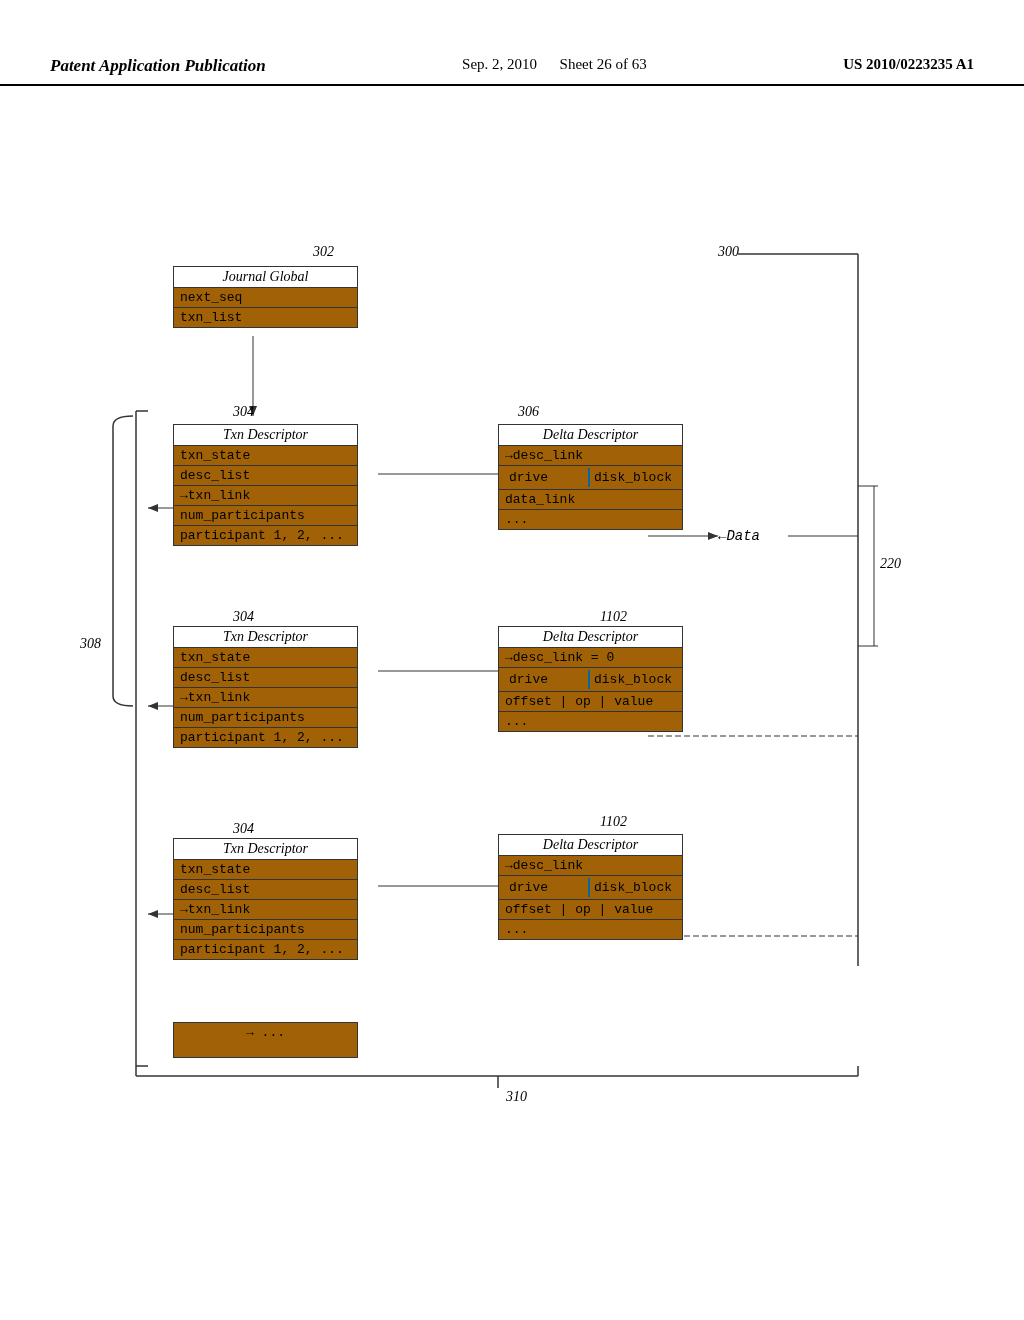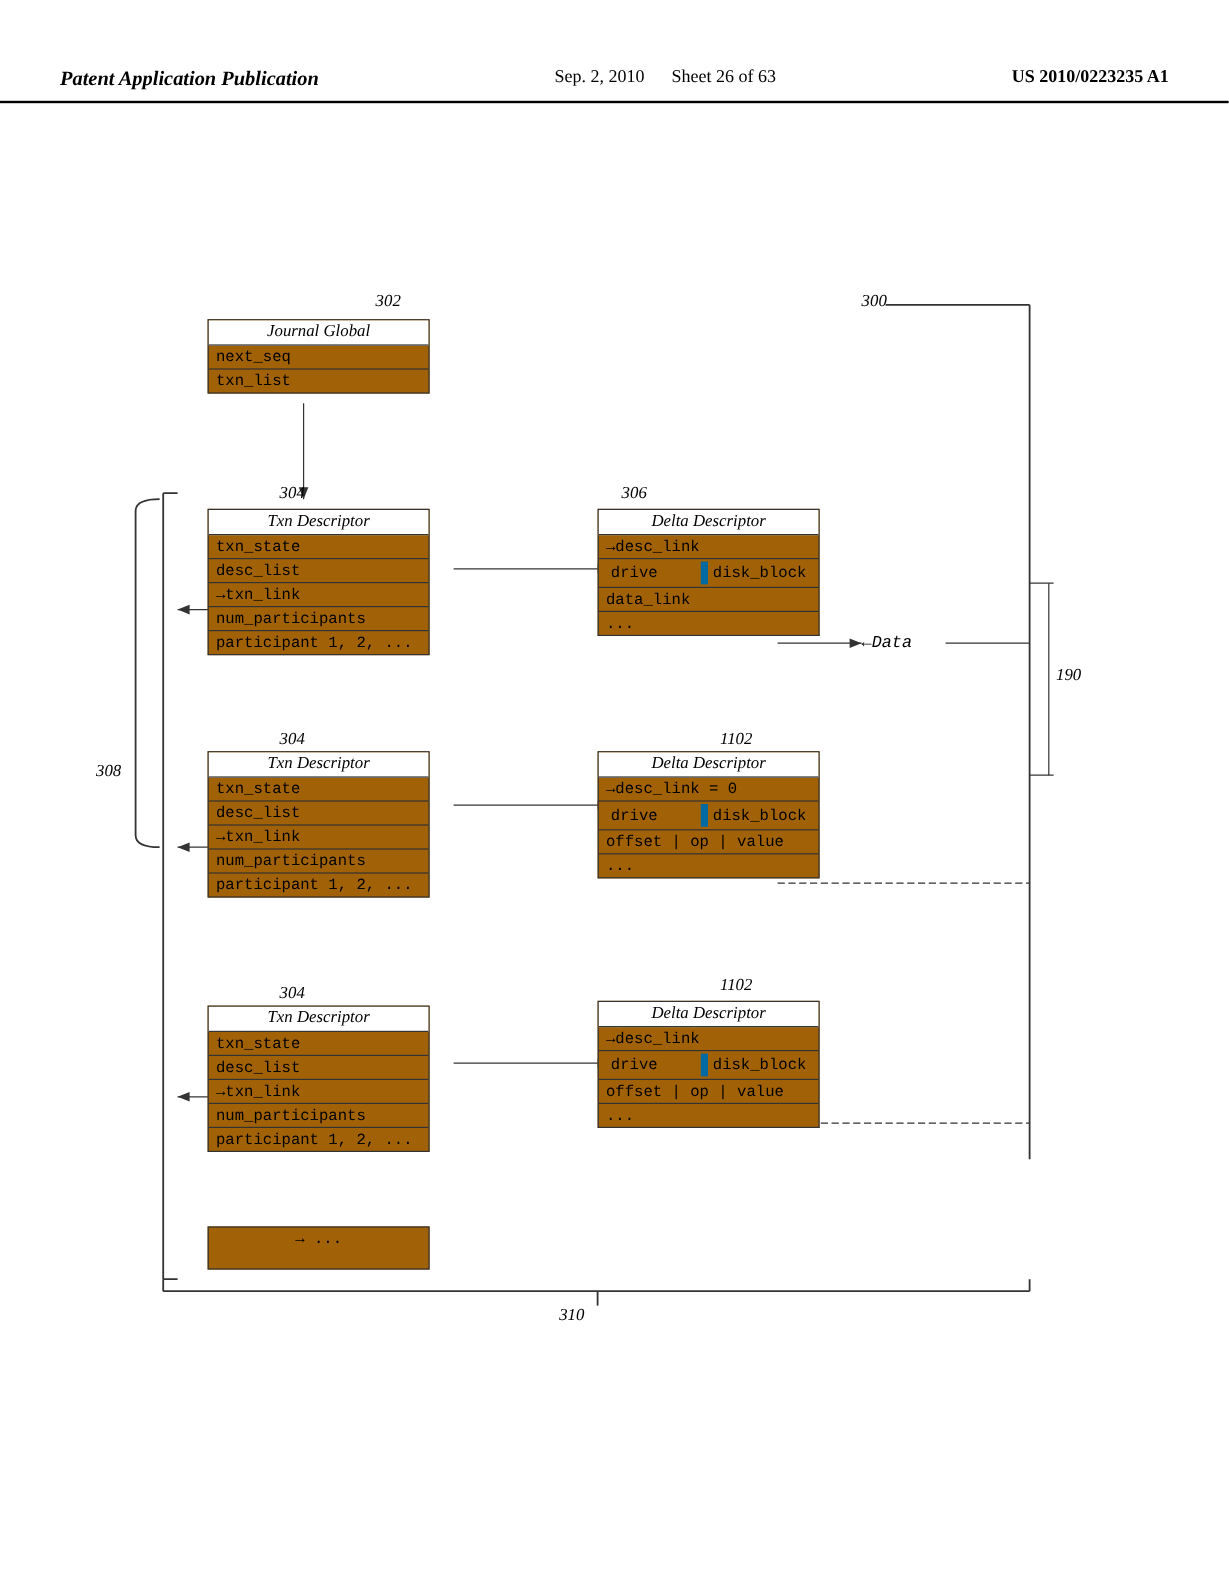--- a/index.html
+++ b/index.html
@@ -75,21 +75,21 @@
     .box-row-split {
       display: flex;
     }
     .box-row-split .cell {
       flex: 1;
       padding: 2px 4px;
       font-size: 13px;
       font-family: 'Courier New', monospace;
     }
     .box-row-split .cell + .cell {
-      border-left: 6px solid #0369a1;
+      border-left: 2px solid #0369a1;
     }
 
     
     .label {
       position: absolute;
       font-size: 14px;
       font-style: italic;
       font-family: 'Times New Roman', serif;
     }
 
@@ -200,21 +200,21 @@
     <div class="box-row box-row-split">
       <span class="cell">drive</span>
       <span class="cell">disk_block</span>
     </div>
     <div class="box-row">data_link</div>
     <div class="box-row">...</div>
   </div>
 
   <div class="label" style="left:700px; top:422px; font-style:italic; font-family: 'Courier New', monospace; font-size:14px;">←Data</div>
 
-  <div class="label" style="left:862px; top:450px;">190</div>
+  <div class="label" style="left:862px; top:450px;">220</div>
 
   <div class="label" style="left:62px; top:530px;">308</div>
 
   <div class="label" style="left:582px; top:503px;">1102</div>
 
   <div class="label" style="left:215px; top:503px;">304</div>
 
   <div class="box" style="left:155px; top:520px; width:185px;">
     <div class="box-header">Txn Descriptor</div>
     <div class="box-row">txn_state</div>
@@ -256,16 +256,16 @@
       <span class="cell">disk_block</span>
     </div>
     <div class="box-row">offset | op | value</div>
     <div class="box-row">...</div>
   </div>
 
   <div class="box" style="left:155px; top:916px; width:185px; height:36px; border:1px solid #333;">
     <div class="box-row" style="border:none; text-align:center;">→ ...</div>
   </div>
 
-  <div class="label" style="left:448px; top:983px;">310</div>
+  <div class="label" style="left:488px; top:983px;">310</div>
 
 
 </div>
 
 </body></html>

